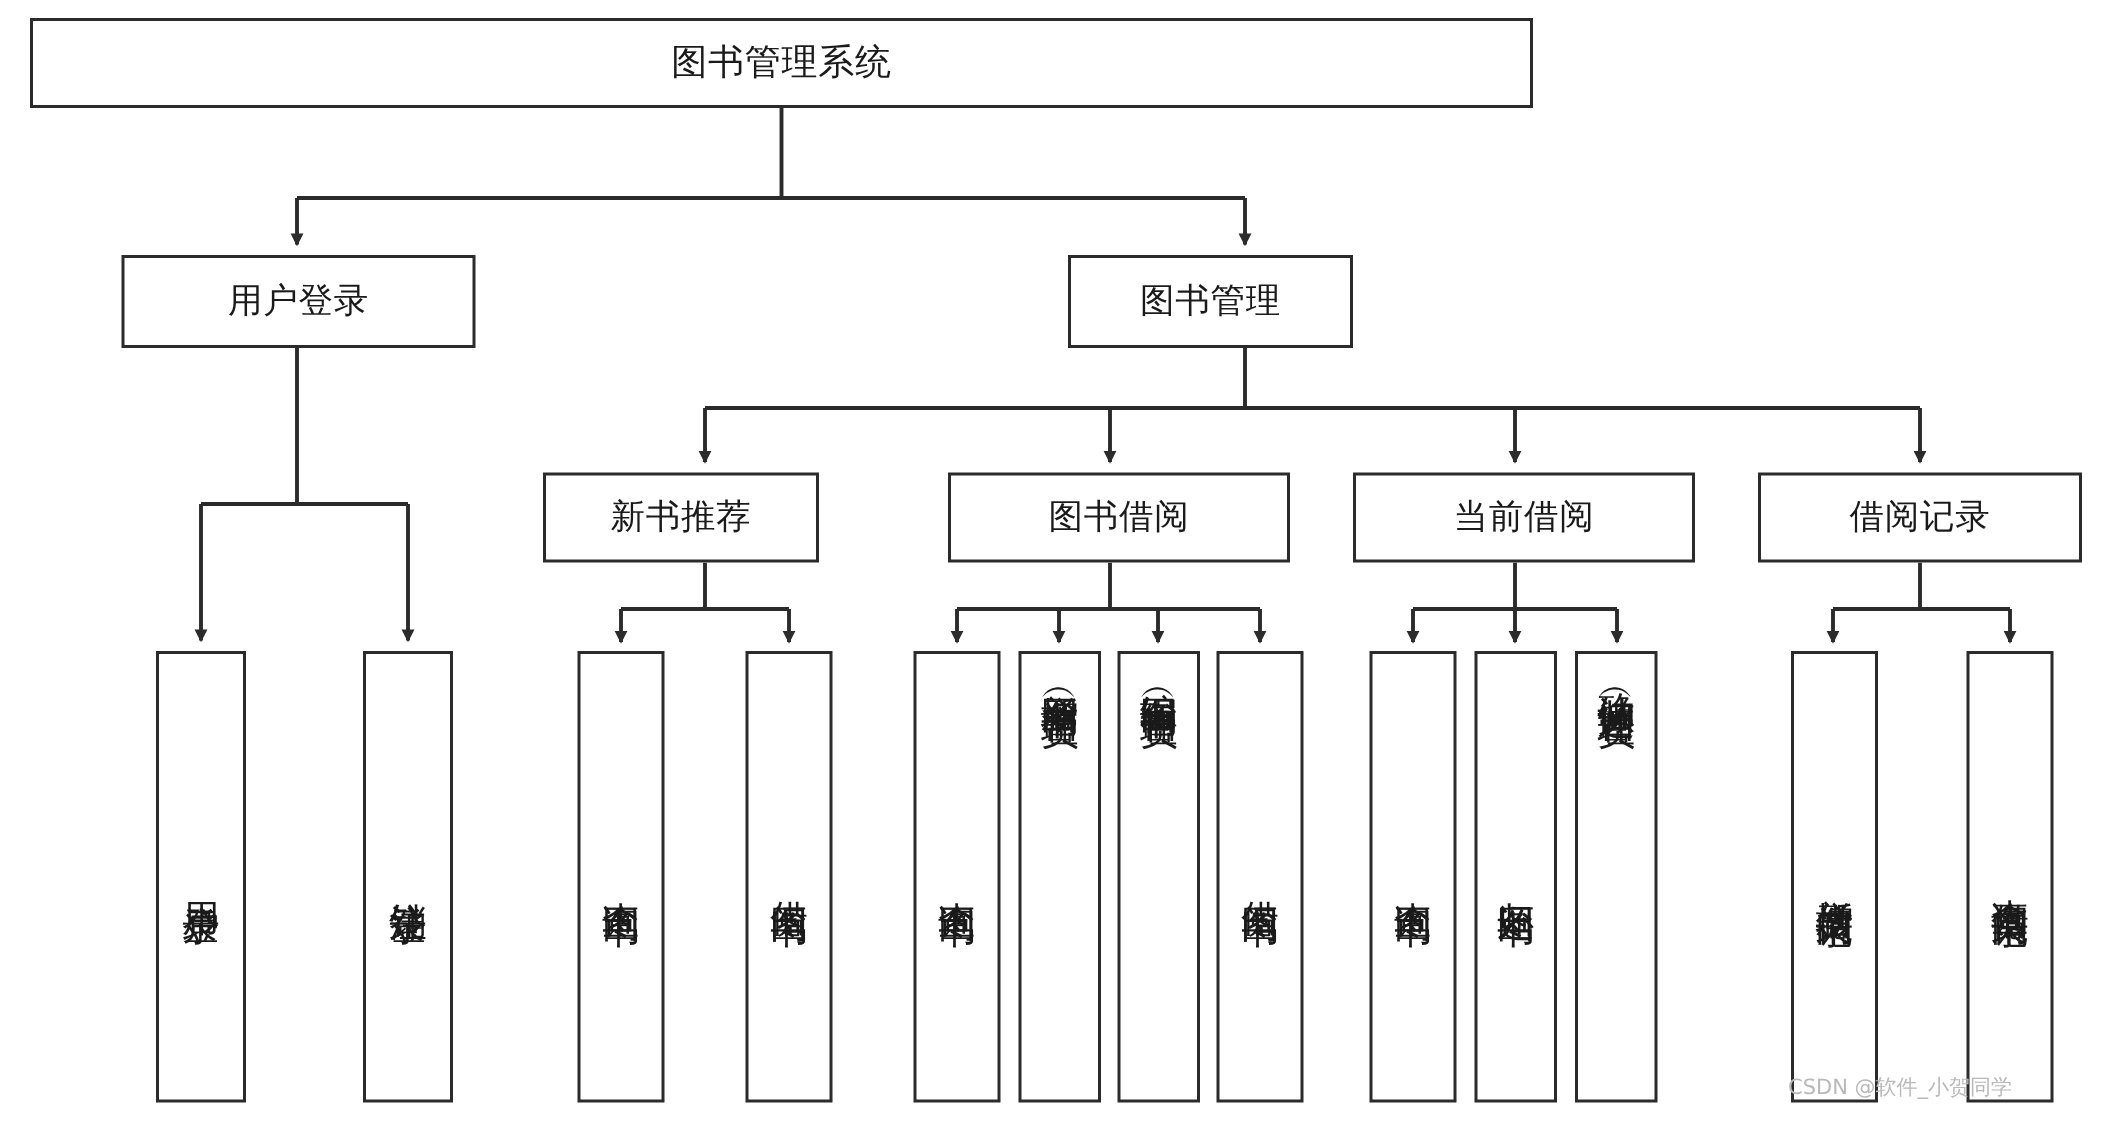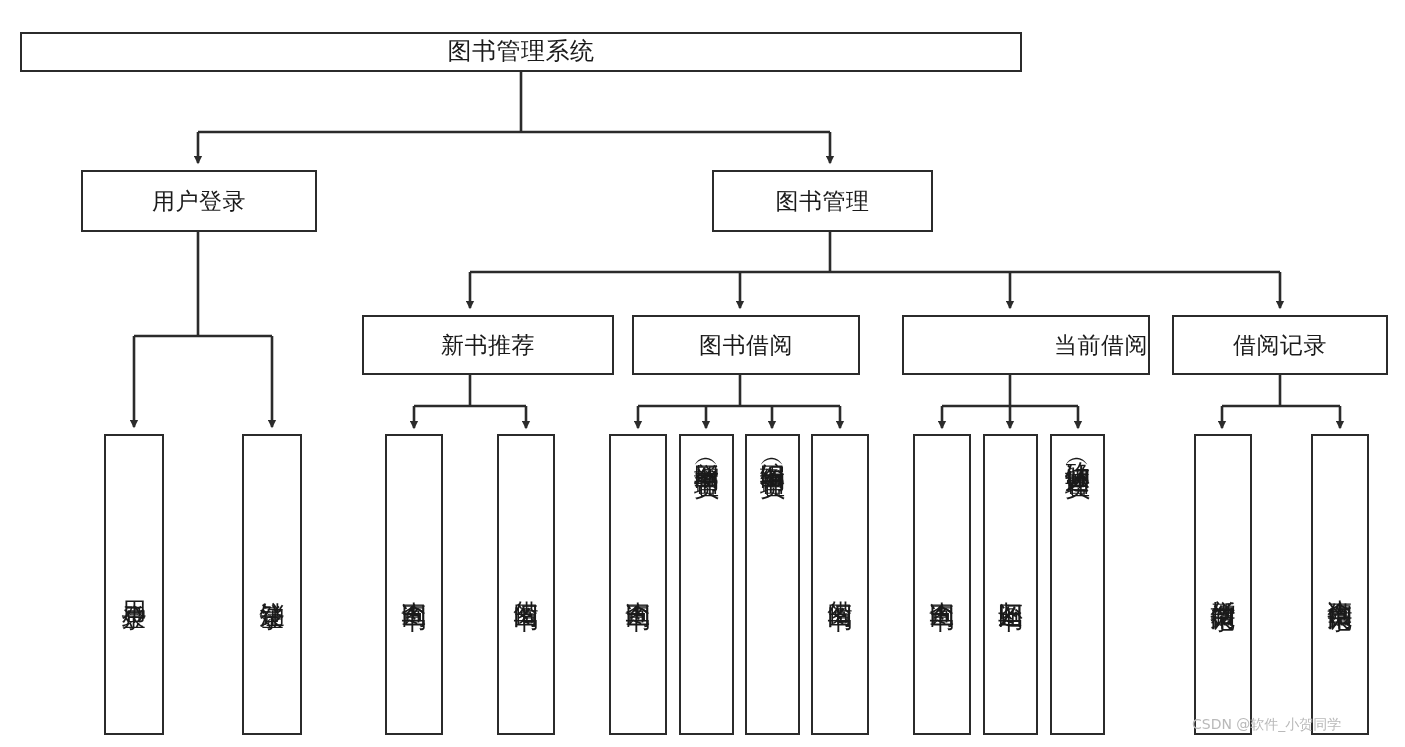--- a/index.html
+++ b/index.html
@@ -124,38 +124,38 @@
       <path d="M1010,406 L1010,428" marker-end="url(#arrowhead)"></path>
       <path d="M1078,406 L1078,428" marker-end="url(#arrowhead)"></path>
 
       <path d="M1280,375 L1280,406"></path>
       <path d="M1222,406 L1340,406"></path>
       <path d="M1222,406 L1222,428" marker-end="url(#arrowhead)"></path>
       <path d="M1340,406 L1340,428" marker-end="url(#arrowhead)"></path>
     </g>
   </svg>
 
-  <div class="node horiz root" style="left:20px; top:12px; width:1002px; height:40px;margin-top:20px;">
+  <div class="node horiz root" style="left:20px; top:12px; width:1002px; height:60px;">
     <span class="node-label">图书管理系统</span>
   </div>
 
   <div class="node horiz" style="left:81px; top:170px; width:236px; height:62px;">
     <span class="node-label">用户登录</span>
   </div>
-  <div class="node horiz" style="left:712px; top:170px; width:221px; height:62px;">
+  <div class="node horiz" style="left:712px; top:170px; width:190px; height:62px;">
     <span class="node-label">图书管理</span>
   </div>
 
-  <div class="node horiz" style="left:362px; top:315px; width:252px; height:60px;">
+  <div class="node horiz" style="left:362px; top:315px; width:184px; height:60px;">
     <span class="node-label">新书推荐</span>
   </div>
   <div class="node horiz" style="left:632px; top:315px; width:228px; height:60px;">
     <span class="node-label">图书借阅</span>
   </div>
-  <div class="node horiz" style="left:902px; top:315px; width:248px; height:60px;justify-content:flex-end;">
+  <div class="node horiz" style="left:902px; top:315px; width:228px; height:60px;">
     <span class="node-label">当前借阅</span>
   </div>
   <div class="node horiz" style="left:1172px; top:315px; width:216px; height:60px;">
     <span class="node-label">借阅记录</span>
   </div>
 
   <div class="node vert" style="left:104px; top:434px; width:60px; height:301px;">
     <span class="node-label">用户登录</span>
   </div>
   <div class="node vert" style="left:242px; top:434px; width:60px; height:301px;">

